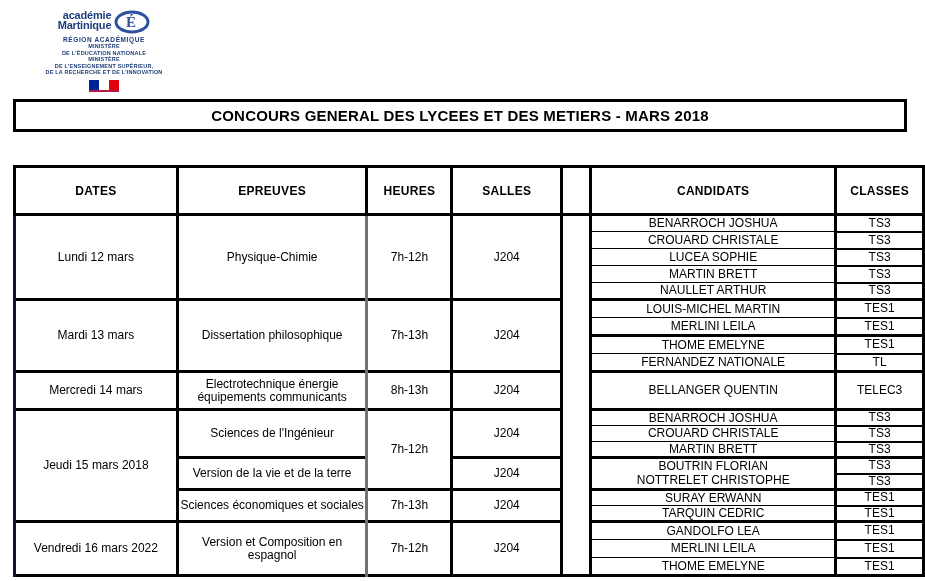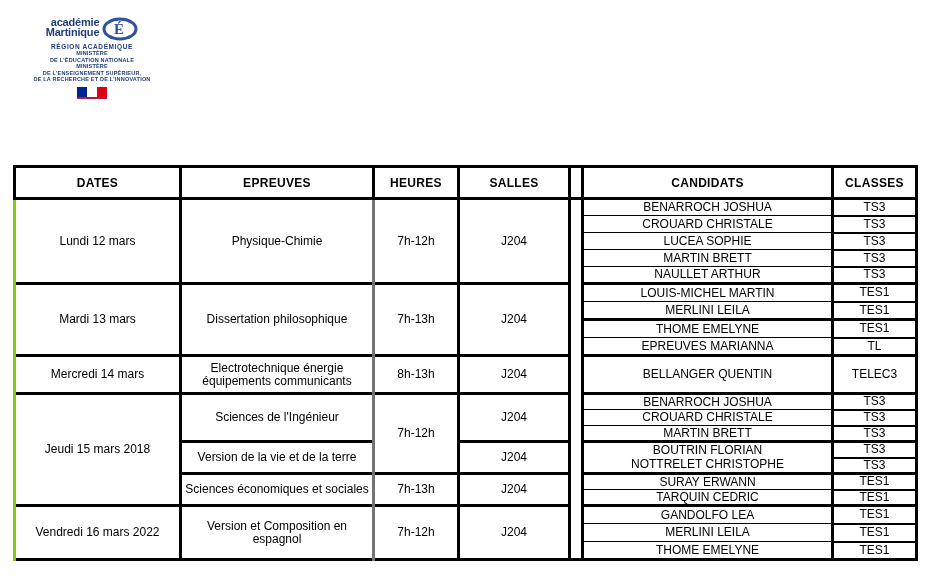--- a/index.html
+++ b/index.html
@@ -3,21 +3,21 @@
 <meta charset="utf-8">
 <style>
   html, body { margin: 0; padding: 0; background: #ffffff; }
   .page {
     position: relative; width: 925px; height: 581px; background: #ffffff;
     font-family: "Liberation Sans", sans-serif; color: #000;
     overflow: hidden;
   }
 
   
-  .logo { position: absolute; left: 22px; top: 6px; width: 140px; text-align: center; margin-top: 7px; }
+  .logo { position: absolute; left: 34px; top: 6px; width: 140px; text-align: center; }
   .logo-top { display: flex; justify-content: center; align-items: center; gap: 1px; }
   .logo-acad { text-align: right; font-weight: bold; font-size: 11px; line-height: 10px; letter-spacing: -0.2px; }
   .logo-region { font-size: 6.5px; font-weight: bold; letter-spacing: 0.6px; margin-top: 2px; }
   .logo-min { font-size: 5.5px; line-height: 6.5px; font-weight: 600; letter-spacing: 0.2px; }
   .flag { width: 30px; height: 10px; margin: 4px auto 0 auto; display: flex; border-bottom: 2px solid #b31942; }
   .flag div { flex: 1; height: 100%; }
 
   
   .title-box {
     position: absolute; left: 13px; top: 99px; width: 888px; height: 27px;
@@ -26,28 +26,28 @@
   .title-box span { font-weight: bold; font-size: 15px; letter-spacing: 0.2px; }
 
   
   table.sched {
     position: absolute; left: 13px; top: 165px;
     border-collapse: collapse; table-layout: fixed;
     border: 3px solid #000;
   }
   table.sched th {
     border: 3px solid #000; font-size: 12px; font-weight: bold;
-    height: 19px; padding: 5px; letter-spacing: 0.3px;
+    height: 19px; padding: 13px; letter-spacing: 0.3px;
   }
   table.sched th.gutter-h { border-left: none; border-right: none; }
   table.sched td {
     padding: 0; font-size: 12px; line-height: 13px;
     vertical-align: middle; text-align: center; overflow: hidden;
   }
-  td.date    { border-left: 3px solid #84cc16; border-right: 3px solid #000; }
+  td.date    { border-left: 3px solid #0f172a; border-right: 3px solid #000; }
   td.epreuve { border-right: 3px solid #737373; }
   td.heure   { border-right: 3px solid #000; }
   td.salle   { border-right: 3px solid #000; }
   td.gutter  { border: none; }
   td.candidat {
     border-left: 3px solid #000; border-right: 3px solid #000;
     text-align: left; padding-left: 4px;
   }
   td.classe { border-left: 3px solid #000; border-right: 3px solid #000; }
   .bt3 { border-top: 3px solid #000 !important; }
@@ -79,20 +79,23 @@
         <div class="logo-min">DE L'ENSEIGNEMENT SUPÉRIEUR,</div>
         <div class="logo-min">DE LA RECHERCHE ET DE L'INNOVATION</div>
       </div>
     <div class="flag">
       <div style="background: rgb(0, 35, 149);"></div>
       <div style="background: rgb(255, 255, 255);"></div>
       <div style="background: rgb(225, 0, 15);"></div>
     </div>
   </div>
 
+  <div class="title-box">
+    <span>CONCOURS GENERAL DES LYCEES ET DES METIERS - MARS 2018</span>
+  </div>
 
   <table class="sched">
     <colgroup id="cols">
         <col style="width: 166px;">
         <col style="width: 193px;">
         <col style="width: 85px;">
         <col style="width: 111px;">
         <col style="width: 5px;">
         <col style="width: 250px;">
         <col style="width: 84px;">
@@ -145,21 +148,21 @@
         </tr>
         <tr style="height: 18px;">
           <td class="candidat bt1">MERLINI LEILA</td>
           <td class="classe bt2">TES1</td>
         </tr>
         <tr style="height: 18px;">
           <td class="candidat bt3">THOME EMELYNE</td>
           <td class="classe bt3">TES1</td>
         </tr>
         <tr style="height: 18px;">
-          <td class="candidat bt1">EPREUVES MARIANNA</td>
+          <td class="candidat bt1">FERNANDEZ NATIONALE</td>
           <td class="classe bt2">TL</td>
         </tr>
         <tr style="height: 38px;">
           <td class="date bt3" rowspan="1">Mercredi 14 mars</td>
           <td class="epreuve bt3" rowspan="1">Electrotechnique énergie équipements communicants</td>
           <td class="heure bt3" rowspan="1">8h-13h</td>
           <td class="salle bt3" rowspan="1">J204</td>
           <td class="gutter" rowspan="1"></td>
           <td class="candidat bt3">BELLANGER QUENTIN</td>
           <td class="classe bt3">TELEC3</td>

